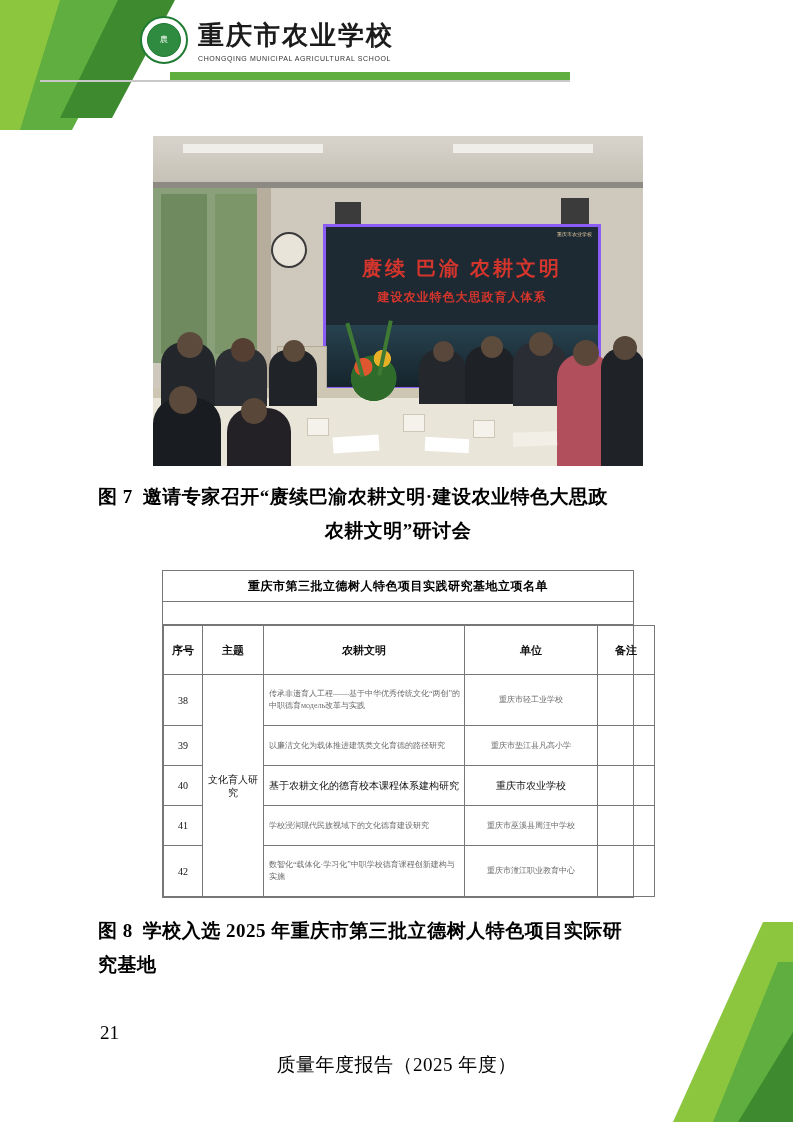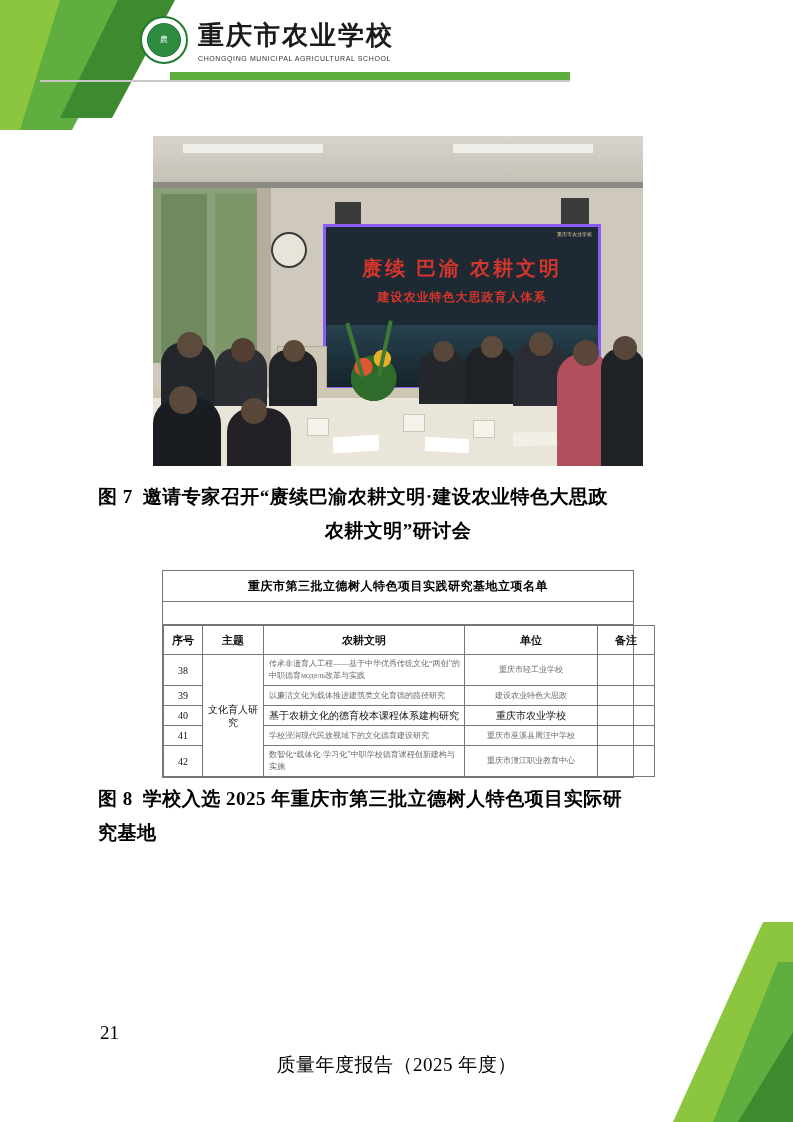--- a/index.html
+++ b/index.html
@@ -165,21 +165,21 @@
   #table-fig table {
     border-collapse: collapse;
     width: 100%;
     table-layout: fixed;
   }
   #table-fig th, #table-fig td {
     border: 1px solid #777;
     font-size: 10px;
     text-align: center;
     vertical-align: middle;
-    padding: 3px 2px;
+    padding: 13px 2px;
     color: #111;
   }
   #table-fig th {
     font-weight: bold;
     font-size: 11px;
     height: 22px;
   }
   #table-fig td.small {
     font-size: 8px;
     color: #6b6b6b;
@@ -348,21 +348,21 @@
         <tr>
           <td class="clear ctr">38</td>
           <td class="clear ctr" rowspan="5">文化育人研究</td>
           <td class="small">传承非遗育人工程——基于中华优秀传统文化“两创”的中职德育модель改革与实践</td>
           <td class="small ctr">重庆市轻工业学校</td>
           <td class="small"></td>
         </tr>
         <tr>
           <td class="clear ctr">39</td>
           <td class="small">以廉洁文化为载体推进建筑类文化育德的路径研究</td>
-          <td class="small ctr">建设农业特色大思政</td>
+          <td class="small ctr">重庆市垫江县凡高小学</td>
           <td class="small"></td>
         </tr>
         <tr>
           <td class="clear ctr">40</td>
           <td class="clear">基于农耕文化的德育校本课程体系建构研究</td>
           <td class="clear ctr">重庆市农业学校</td>
           <td class="clear"></td>
         </tr>
         <tr>
           <td class="clear ctr">41</td>
@@ -373,21 +373,21 @@
         <tr>
           <td class="clear ctr">42</td>
           <td class="small">数智化“载体化·学习化”中职学校德育课程创新建构与实施</td>
           <td class="small ctr">重庆市潼江职业教育中心</td>
           <td class="small"></td>
         </tr>
       </tbody>
     </table>
   </div>
 
-  <div class="caption cap-left" style="margin-top:4px;">
+  <div class="caption cap-left" style="margin-top:16px;">
     <span class="cap-label">图 8</span><span>学校入选 2025 年重庆市第三批立德树人特色项目实际研</span>
     <div style="text-align:left;">究基地</div>
   </div>
 
 </div>
 
 <div id="page-number">21</div>
 <div id="footer-title">质量年度报告（2025 年度）</div>
 
 </body></html>

